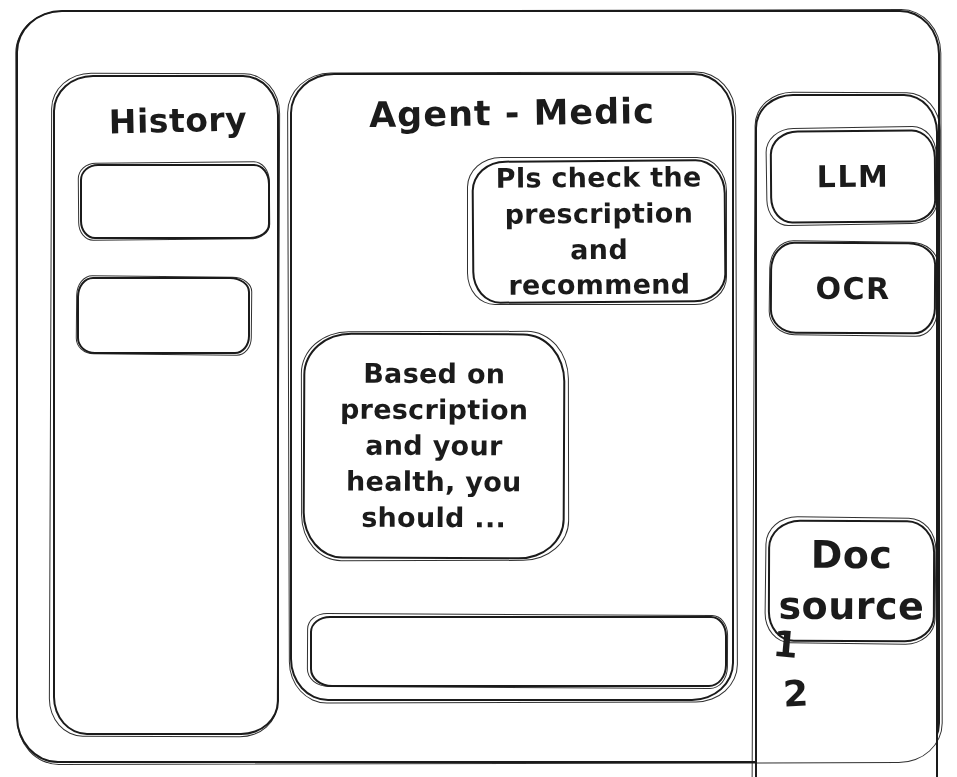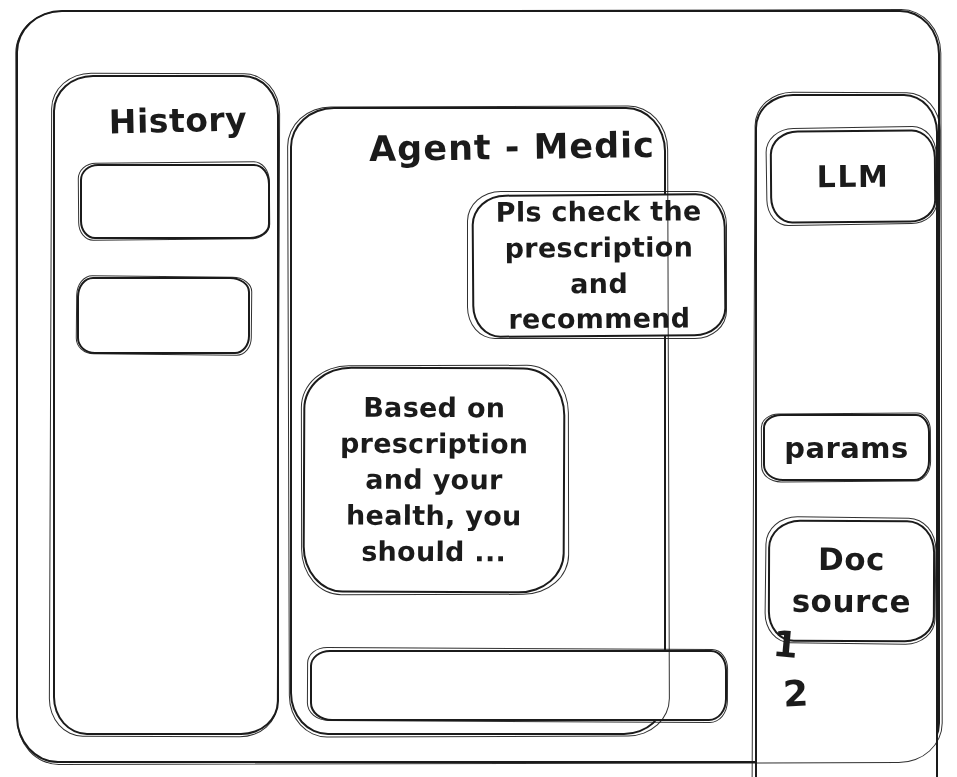--- a/index.html
+++ b/index.html
@@ -55,21 +55,21 @@
     --o:-4px -2px -3px -4px; --r:-.5deg;
   }
   .hist-box-2{
     left:22px;top:200px;width:173px;height:77px;
     border-radius:16px 20px 15px 18px / 20px 15px 18px 16px;
     --o:-3px -4px -3px -3px; --r:.55deg;
   }
 
   
   .panel-center{
-    left:272px;top:95px;width:376px;height:628px;
+    left:272px;top:61px;width:444px;height:628px;
     border-radius:44px 40px 42px 38px / 40px 44px 38px 42px;
     --o:-3px -5px -4px -4px; --r:-.18deg;
   }
   .chat-title{
     position:absolute;left:60px;top:18px;width:320px;
     font-size:35px;font-weight:700;letter-spacing:1px;
     text-align:center;transform:rotate(-.8deg);
     white-space:nowrap;
   }
   .bubble{
@@ -122,21 +122,21 @@
     transform:rotate(.3deg);
   }
   .tool-params{
     left:6px;top:318px;width:167px;height:67px;
     font-size:29px;letter-spacing:.5px;
     border-radius:18px 14px 16px 20px / 14px 18px 20px 16px;
     --o:-3px -3px -3px -4px; --r:-.4deg;
   }
   .tool-doc{
     left:11px;top:424px;width:167px;height:122px;
-    font-size:31px;line-height:1.35;letter-spacing:.5px;
+    font-size:38px;line-height:1.35;letter-spacing:.5px;
     padding:6px 22px;
     border-radius:32px 28px 30px 26px / 28px 32px 26px 30px;
     --o:-5px -3px -4px -5px; --r:.5deg;
     transform:rotate(.2deg);
   }
   .digit{
     position:absolute;
     font-size:36px;font-weight:700;
   }
   .digit-1{left:16px;top:528px;transform:rotate(5deg);}
@@ -156,20 +156,20 @@
 
     <main class="sketch panel-center">
       <div class="chat-title">Agent - Medic</div>
       <div class="sketch bubble bubble-user">Pls check the prescription and recommend</div>
       <div class="sketch bubble bubble-agent">Based on prescription and your health, you should ...</div>
       <div class="sketch input-bar"></div>
     </main>
 
     <aside class="sketch panel-right">
       <div class="sketch tool tool-llm">LLM</div>
-      <div class="sketch tool tool-params">params</div>
+      <div class="sketch tool tool-ocr">OCR</div>
       <div class="sketch tool tool-doc">Doc source</div>
       <div class="digit digit-1">1</div>
       <div class="digit digit-2">2</div>
     </aside>
 
   </div>
 </div>
 
 </body></html>

